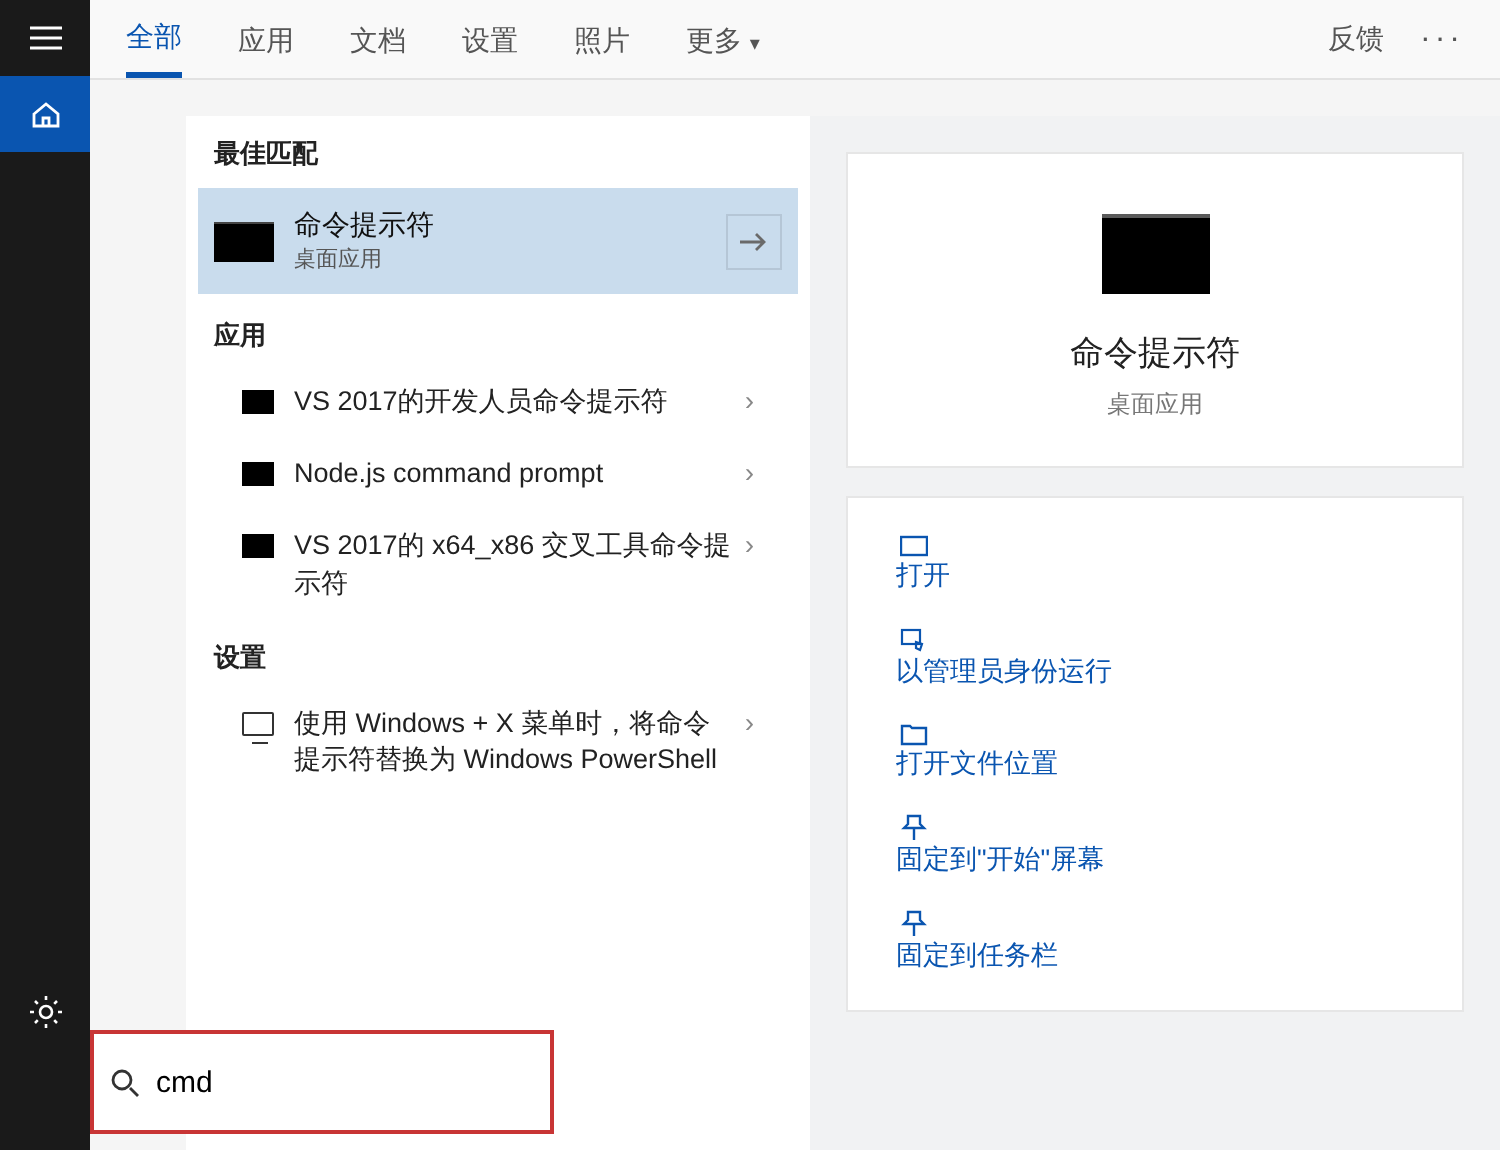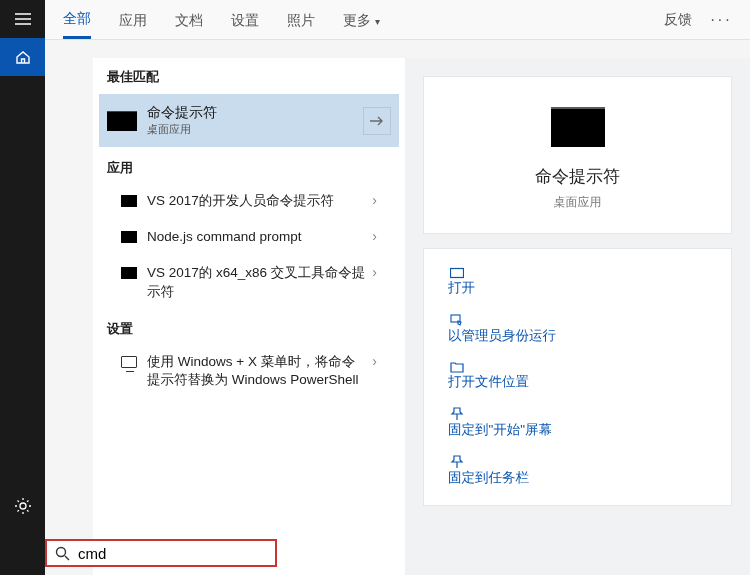--- a/index.html
+++ b/index.html
@@ -31,21 +31,21 @@
 .li-text { margin-left: 10px; flex: 1; font-size: 13.5px; color: #222; line-height: 1.35; }
 .li-chevron { color: #888; font-size: 14px; margin-left: 6px; }
 .right-panel { flex: 1; background: #f1f2f3; padding: 18px; display: flex; flex-direction: column; }
 .preview-card { background: #fff; border: 1px solid #e6e6e6; padding: 30px 0 22px; display: flex; flex-direction: column; align-items: center; margin-bottom: 14px; }
 .preview-icon { width: 54px; height: 40px; background: #000; border-top: 2px solid #5a5a5a; margin-bottom: 18px; }
 .preview-title { font-size: 17px; color: #222; margin-bottom: 6px; }
 .preview-sub { font-size: 12px; color: #777; }
 .actions { background: #fff; border: 1px solid #e6e6e6; padding: 10px 4px; }
 .action-row { display: flex; align-items: flex-start; padding: 8px 20px; color: #0a55b0; font-size: 13.5px; cursor: pointer; flex-direction: column; }
 .action-ico { width: 18px; margin-right: 14px; display: inline-flex; justify-content: center; }
-.searchbar { position: absolute; left: 45px; bottom: 8px; width: 232px; height: 28px; border: 2.5px solid #c83535; background: #fff; display: flex; align-items: center; padding: 0 8px; }
+.searchbar { position: absolute; left: 45px; bottom: 8px; width: 232px; height: 52px; border: 2.5px solid #c83535; background: #fff; display: flex; align-items: center; padding: 0 8px; }
 .searchbar .sicon { margin-right: 8px; color: #333; }
 .searchbar input { border: none; outline: none; flex: 1; font-size: 15px; background: transparent; }
 svg { display: block; }
 </style>
 </head>
 <body>
 
 <div class="leftbar">
   <div class="top">
     <div class="lb-btn">

